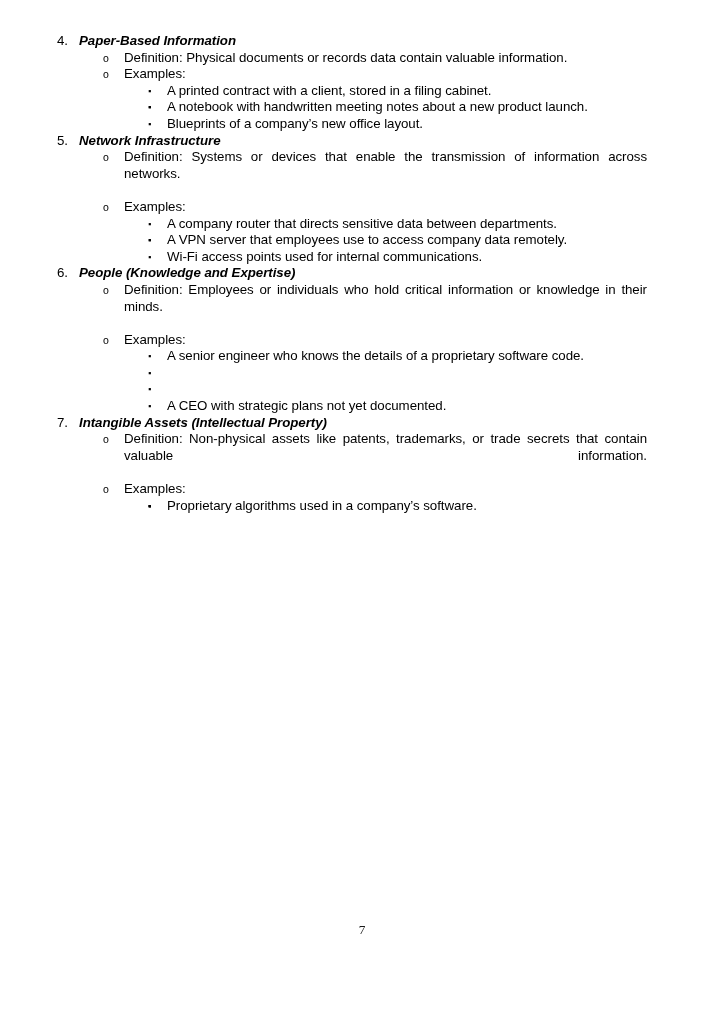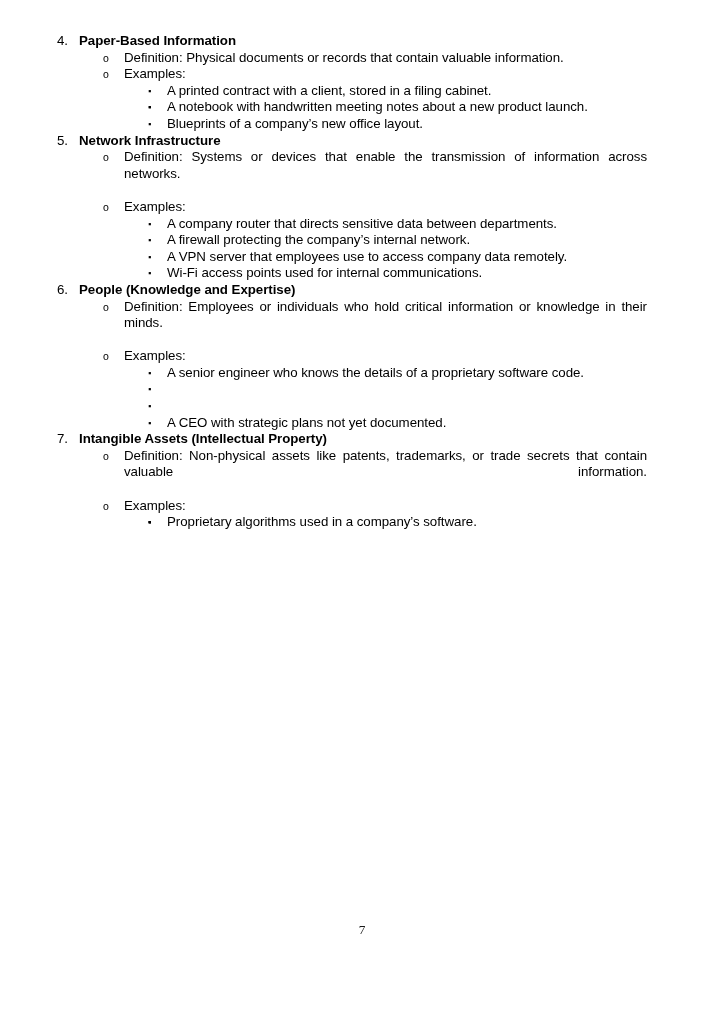--- a/index.html
+++ b/index.html
@@ -48,20 +48,21 @@
     position: absolute;
     left: 0;
     top: 0;
     width: 22px;
     font-weight: normal;
     font-size: 13.3px;
   }
   .sec-title {
     display: block;
     margin-left: 22px;
+    font-style: italic;
   }
 
   
   .lvl2 {
     position: relative;
     margin-left: 46px;      
     padding-left: 21px;     
     font-size: 13.3px;
     line-height: 16.6px;
     text-align: justify;
@@ -127,21 +128,21 @@
 
 <div class="page">
   <div class="content">
 
     <div class="section">
       <div class="sec-head">
         <span class="sec-num">4.</span>
         <span class="sec-title">Paper-Based Information</span>
       </div>
       <div class="lvl2 oneline">
-        <span class="mk">o</span><span>Definition: Physical documents or records that contain valuable information.</span>
+        <span class="mk">o</span><span>Definition: Physical documents or records data contain valuable information.</span>
       </div>
       <div class="lvl2 oneline">
         <span class="mk">o</span><span>Examples:</span>
       </div>
       <div class="lvl3 oneline">
         <span class="mk">▪</span><span>A printed contract with a client, stored in a filing cabinet.</span>
       </div>
       <div class="lvl3 oneline">
         <span class="mk">▪</span>
       </div>
@@ -161,21 +162,21 @@
       <div class="lvl2">
         <span class="mk">o</span><span>Definition: Systems or devices that enable the transmission of information across networks.</span>
       </div>
       <div class="lvl2 oneline">
         <span class="mk">o</span><span>Examples:</span>
       </div>
       <div class="lvl3 oneline">
         <span class="mk">▪</span><span>A company router that directs sensitive data between departments.</span>
       </div>
       <div class="lvl3 oneline">
-        <span class="mk">▪</span><span>A firewall protecting the company’s internal network.</span>
+        <span class="mk">▪</span>
       </div>
       <div class="lvl3 oneline">
         <span class="mk">▪</span><span>A VPN server that employees use to access company data remotely.</span>
       </div>
       <div class="lvl3 oneline">
         <span class="mk">▪</span><span>Wi-Fi access points used for internal communications.</span>
       </div>
     </div>
 
     <div class="section">

